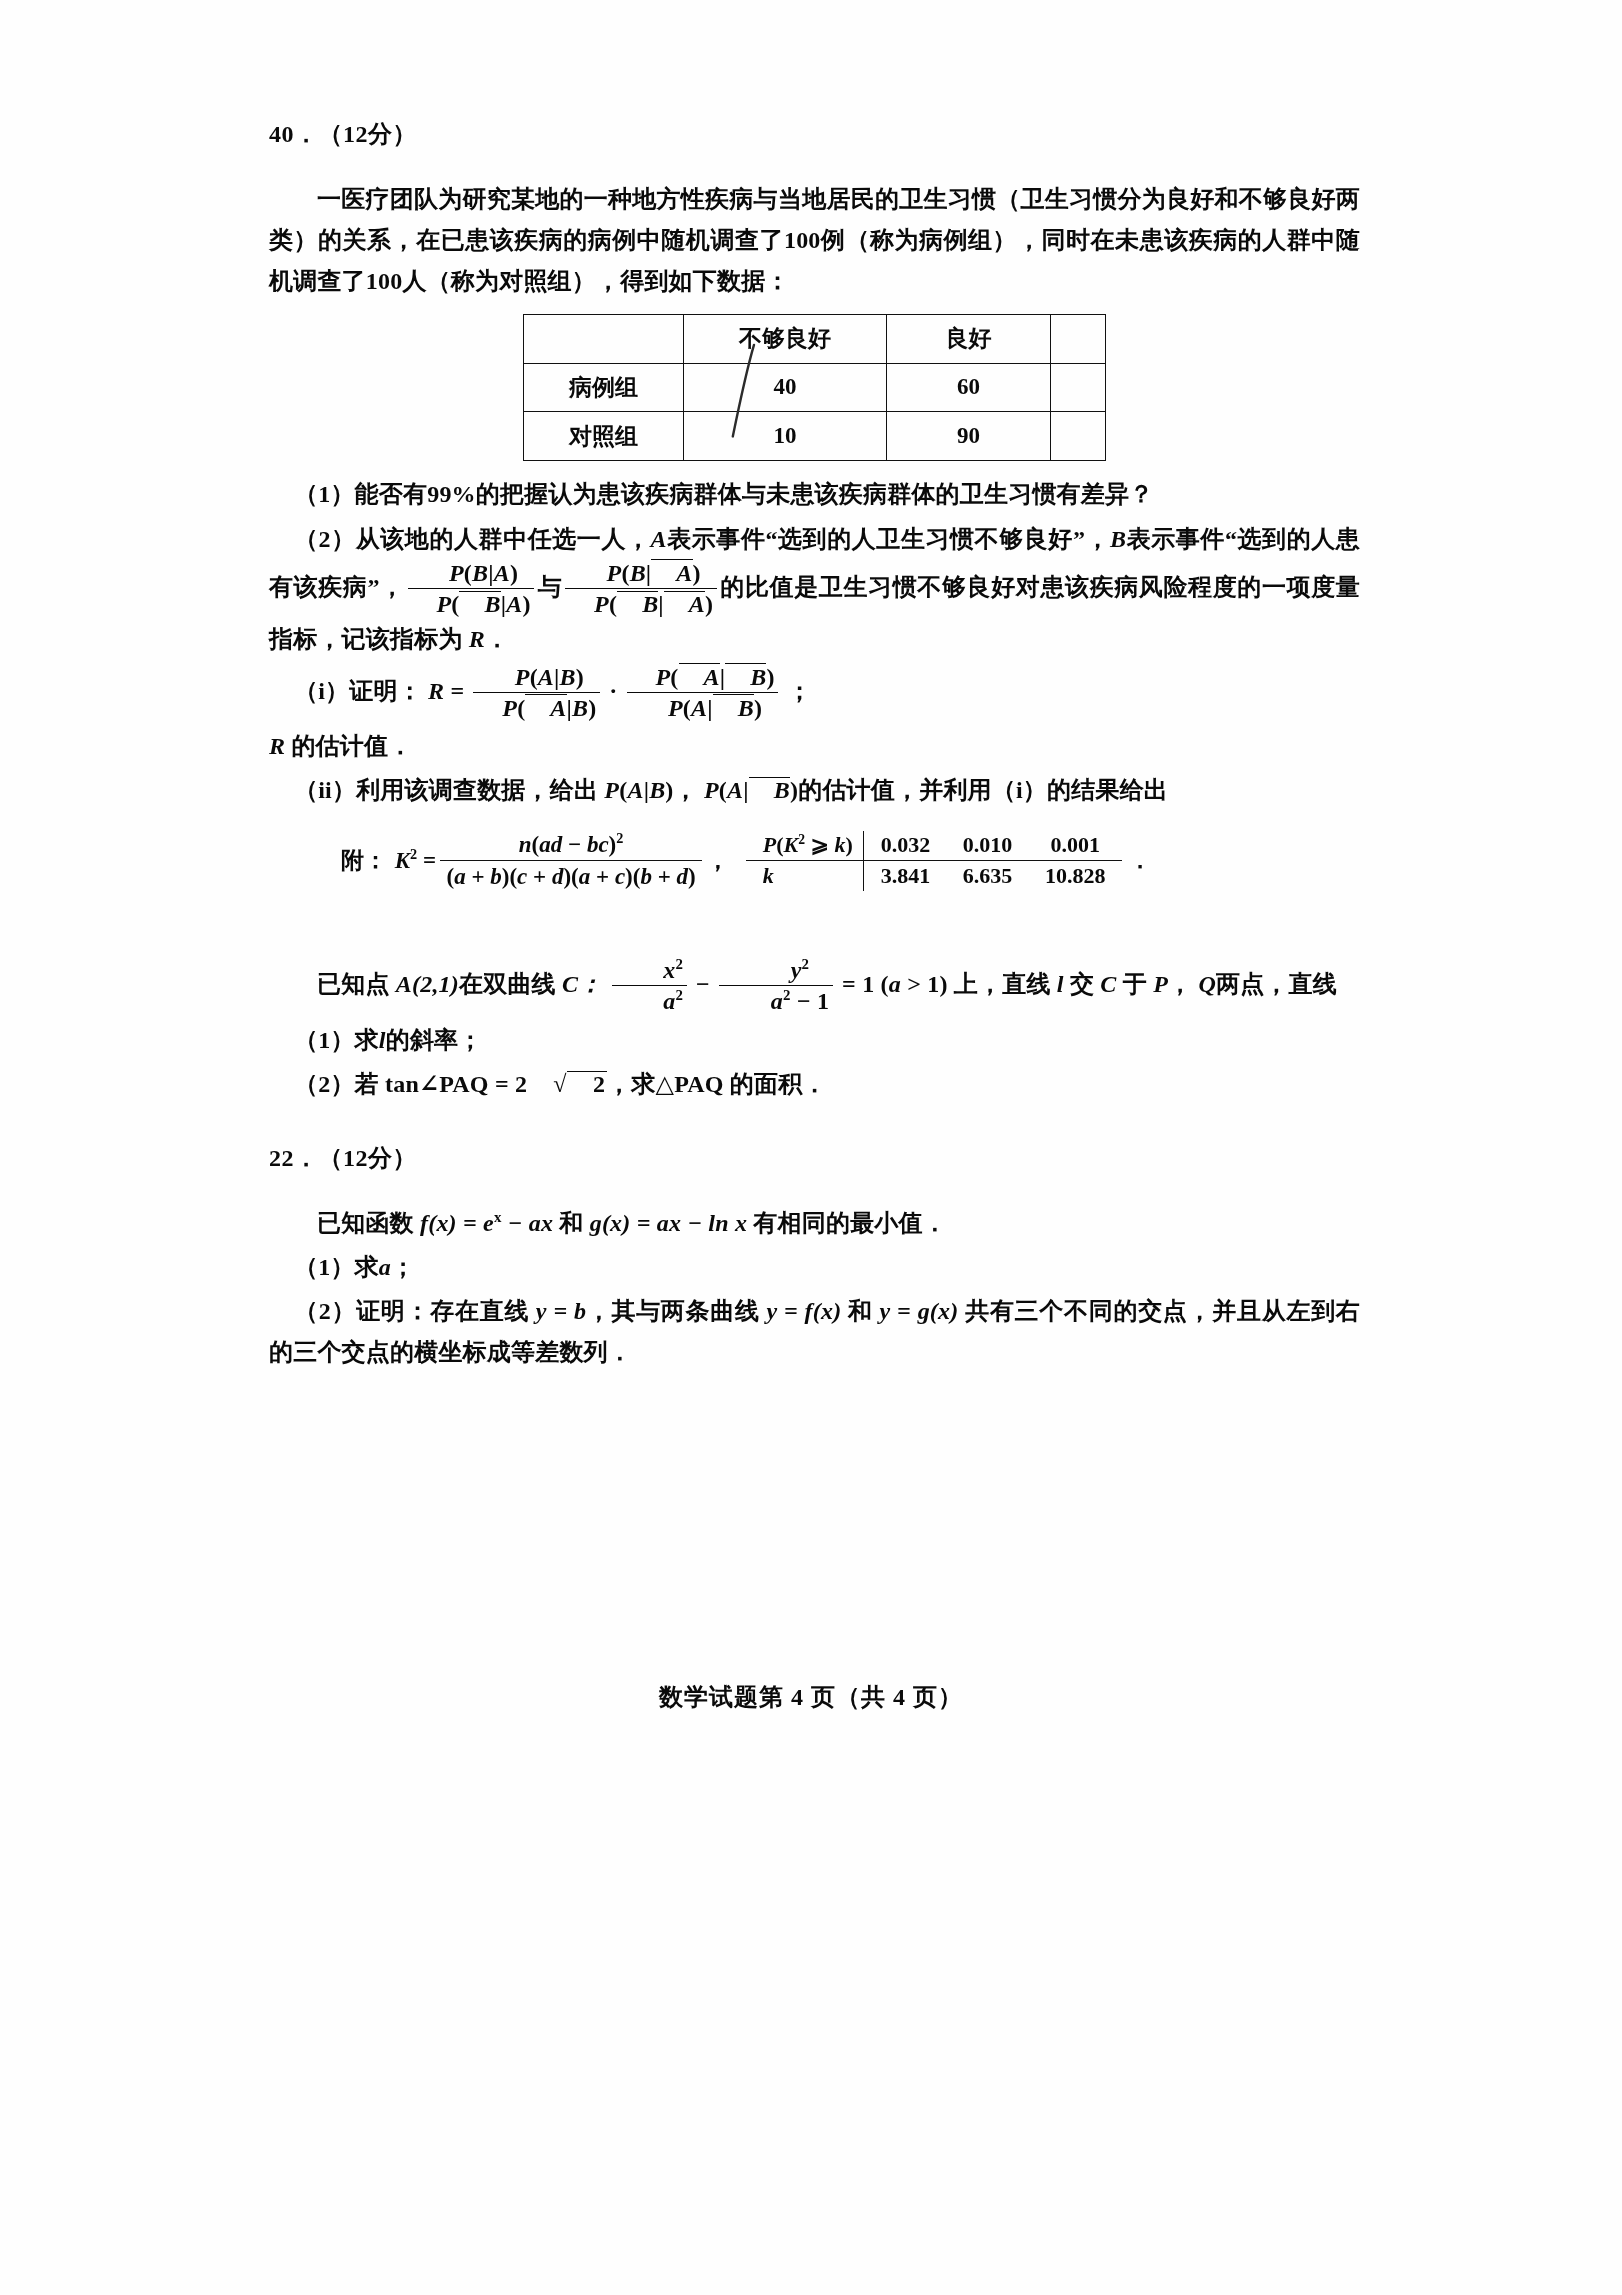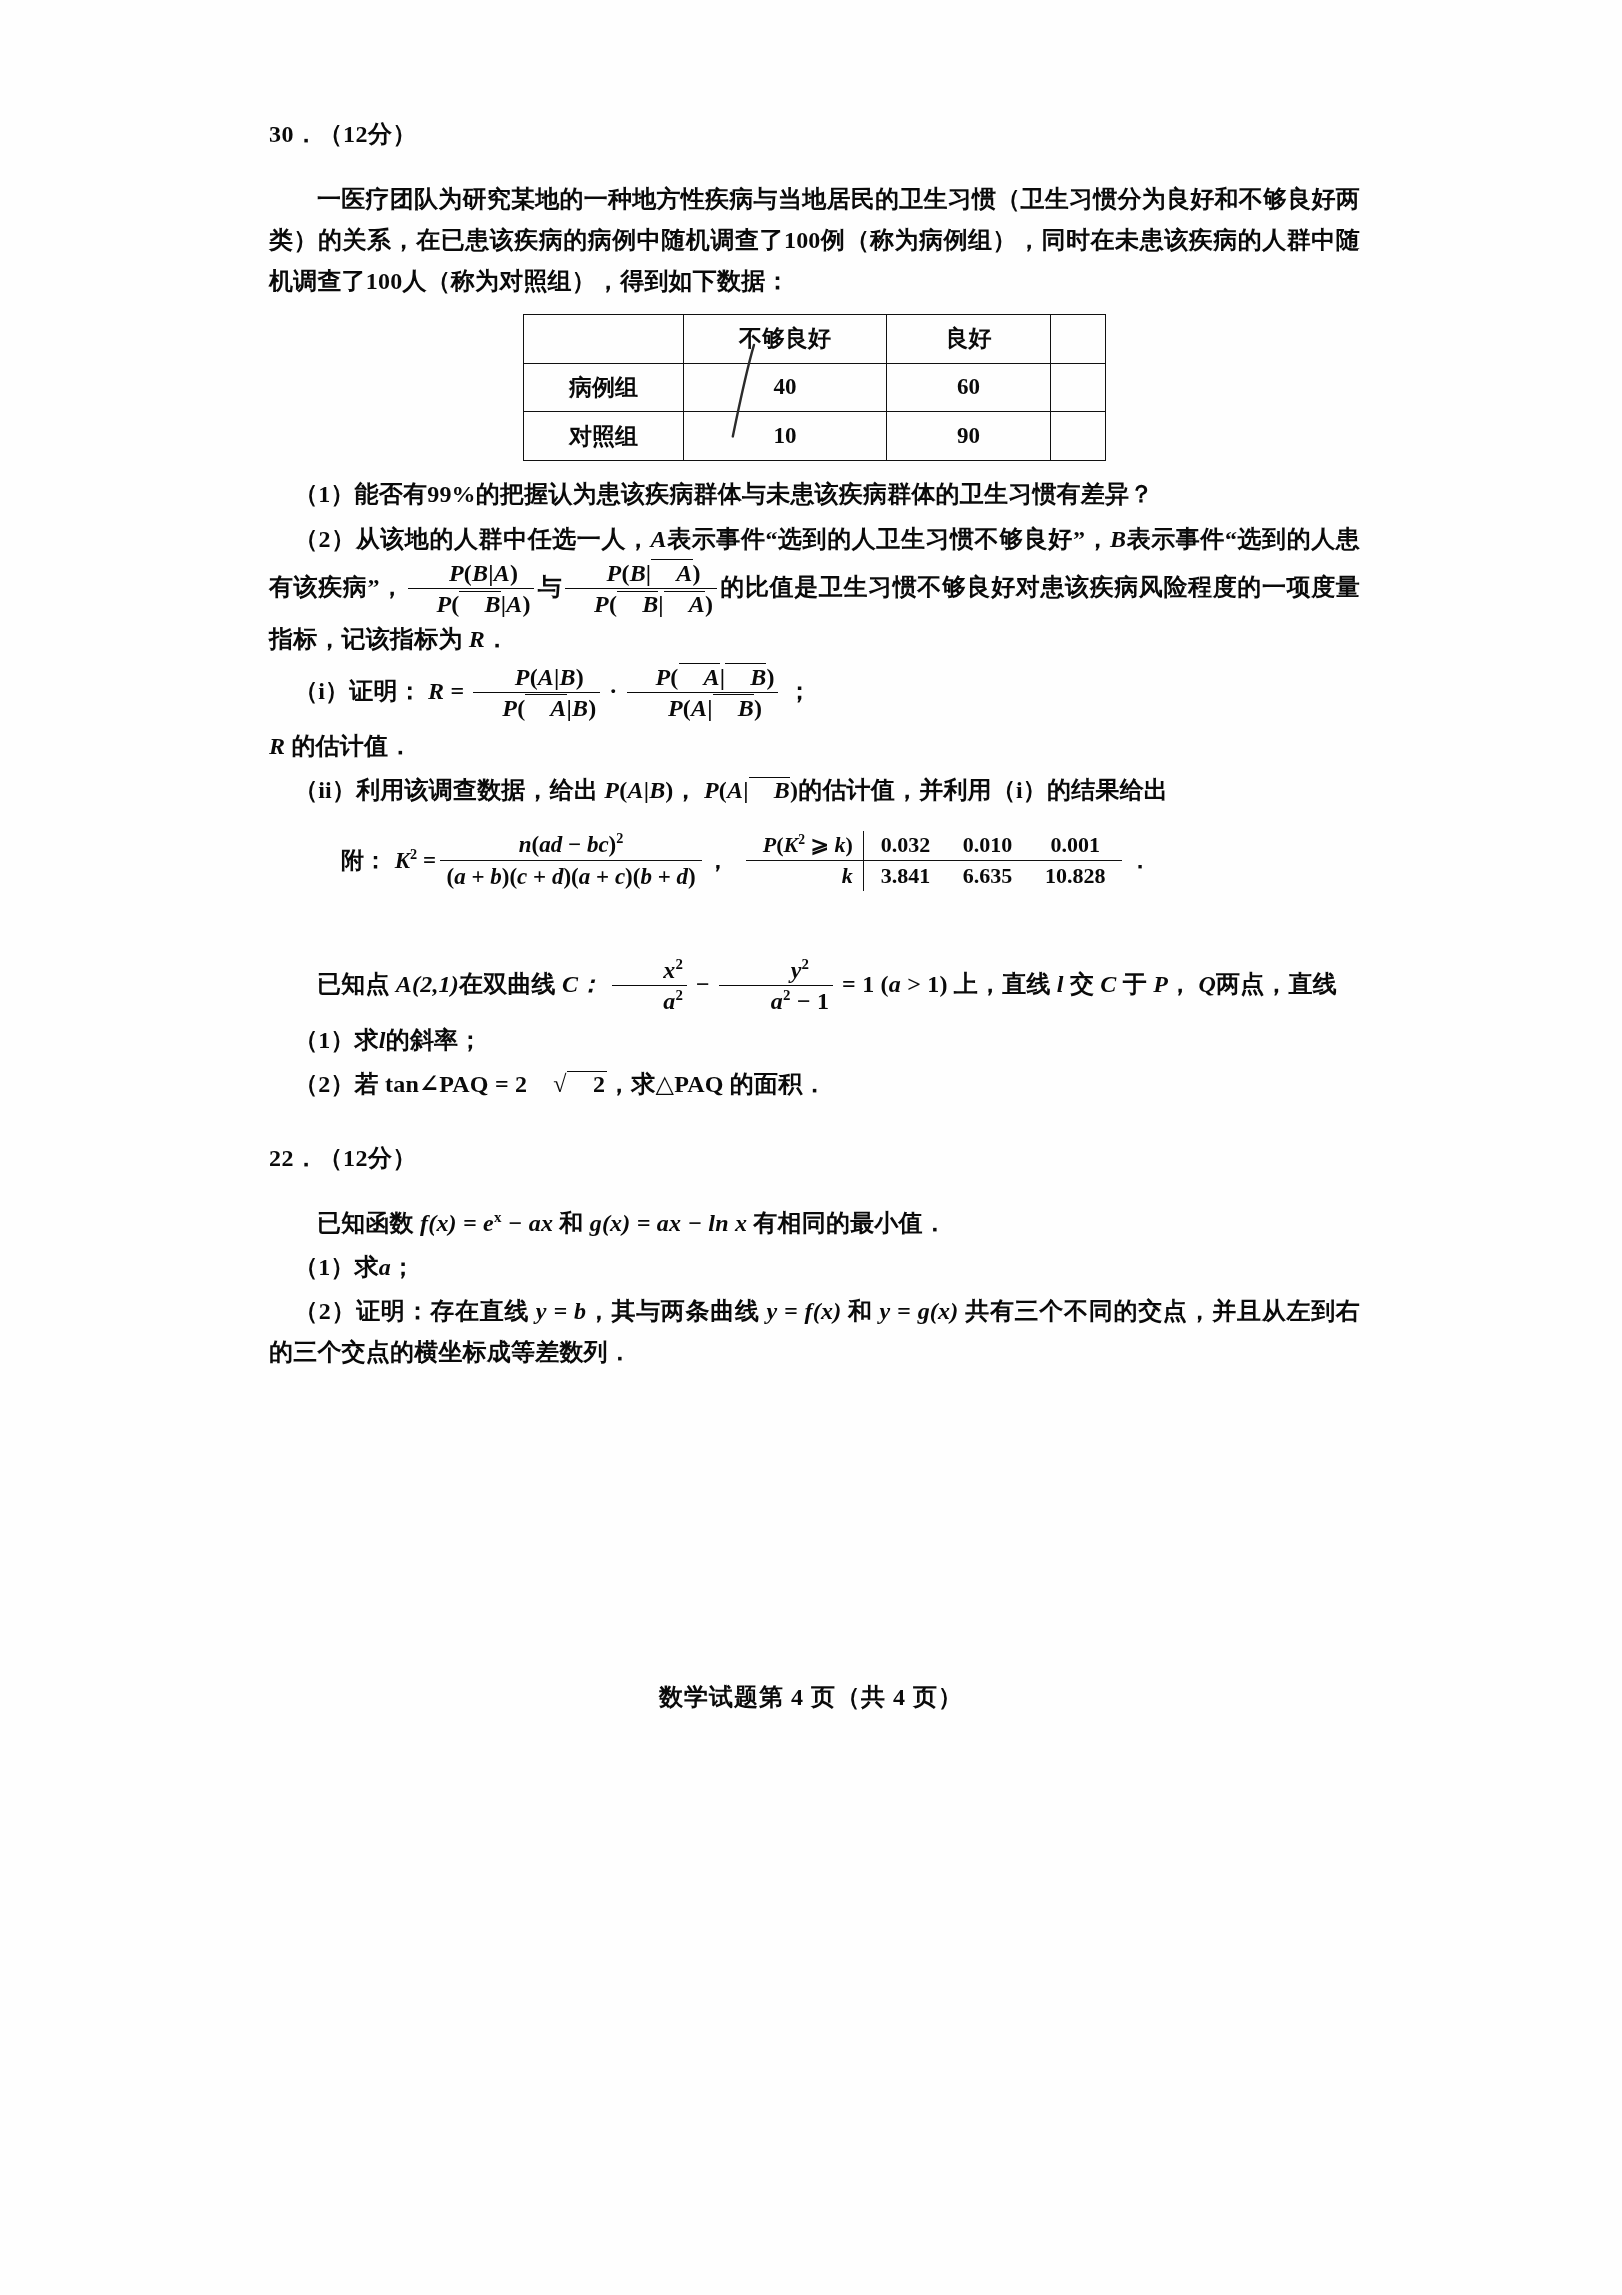--- a/index.html
+++ b/index.html
@@ -147,21 +147,21 @@
     margin-left: 17.3px;
   }
   table.crit td {
     padding: 1.9px 16.3px;
     text-align: center;
     white-space: nowrap;
   }
   table.crit td.hdr {
     border-right: 1.4px solid #111;
     padding-right: 10.6px;
-    text-align: right;
+    text-align: left;
   }
   table.crit tr.rule td { border-bottom: 1.4px solid #111; }
   .period-after { margin-left: 6.7px; font-size: 23px; font-weight: bold; }
 
   
   .footer {
     position: absolute;
     left: 0;
     top: 1681px;
     width: 1622px;
@@ -171,21 +171,21 @@
     letter-spacing: 1px;
   }
   .sec-gap { height: 36px; }
 </style>
 </head>
 <body>
 
 <div class="page">
   <div class="content">
 
-    <div class="qnum">30．（12分）</div>
+    <div class="qnum">40．（12分）</div>
 
     <p class="para indent">一医疗团队为研究某地的一种地方性疾病与当地居民的卫生习惯（卫生习惯分为良好和不够良好两类）的关系，在已患该疾病的病例中随机调查了100例（称为病例组），同时在未患该疾病的人群中随机调查了100人（称为对照组），得到如下数据：</p>
 
     <div class="table-wrap">
       <table class="data">
         <tbody>
             <tr>
           <th class="c-label"></th>
           <th class="c-a">不够良好</th>
           <th class="c-b">良好</th>

